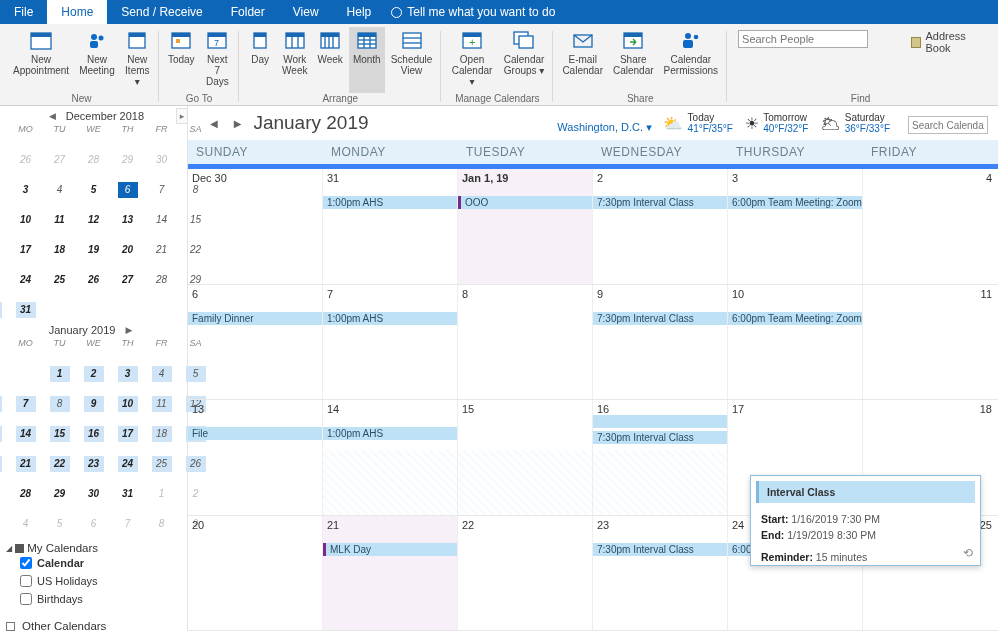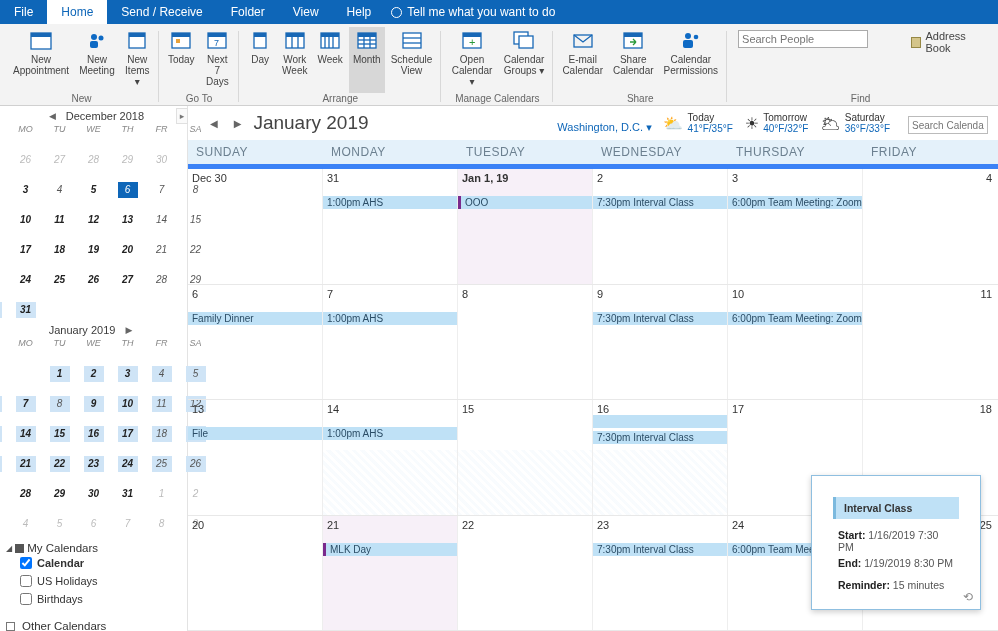--- a/index.html
+++ b/index.html
@@ -80,21 +80,21 @@
 .cell { border-right:1px solid #eee; padding:3px 4px; position:relative; overflow:hidden; cursor:pointer; }
 .cell:last-child { border-right:none; }
 .cell .num { font-size:11px; color:#333; margin-bottom:12px; display:block; }
 .cell .num.first { font-weight:600; }
 .cell .right-num { position:absolute; top:3px; right:6px; }
 .cell.today-cell { background:#f7f0f8; }
 .ev { background:#bfe1f6; font-size:10px; color:#2b4d66; padding:1px 4px; margin:0 -4px 1px -4px; white-space:nowrap; overflow:hidden; }
 .ev.purple { border-left:3px solid #7a2a8c; }
 .allday { background:#bfe1f6; font-size:10px; color:#2b4d66; text-align:center; padding:1px 0; margin:0 -4px; }
 
-.tooltip { position:absolute; right:17px; top:369px; width:170px; background:#fff; border:1px solid #8fbfe0; box-shadow:0 2px 6px rgba(0,0,0,0.2); padding:16px; z-index:10; font-size:10.5px; }
+.tooltip { position:absolute; right:17px; top:369px; width:231px; background:#fff; border:1px solid #8fbfe0; box-shadow:0 2px 6px rgba(0,0,0,0.2); padding:0; z-index:10; font-size:10.5px; }
 .tooltip .tt-head { background:#bfe1f6; padding:5px 8px; font-weight:600; border-left:3px solid #7bb9de; margin:5px 5px 8px 5px; }
 .tooltip .row { padding:2px 10px; color:#555; }
 .tooltip .row b { color:#222; font-weight:600; }
 .tooltip .refresh { position:absolute; bottom:5px; right:7px; font-size:12px; color:#888; }
 
 .hatched { background:repeating-linear-gradient(45deg,#f4f9fd,#f4f9fd 3px,#fff 3px,#fff 6px); position:absolute; left:0; right:0; bottom:0; top:50px; opacity:0.6; pointer-events:none;}
 </style>
 </head>
 <body>
 

